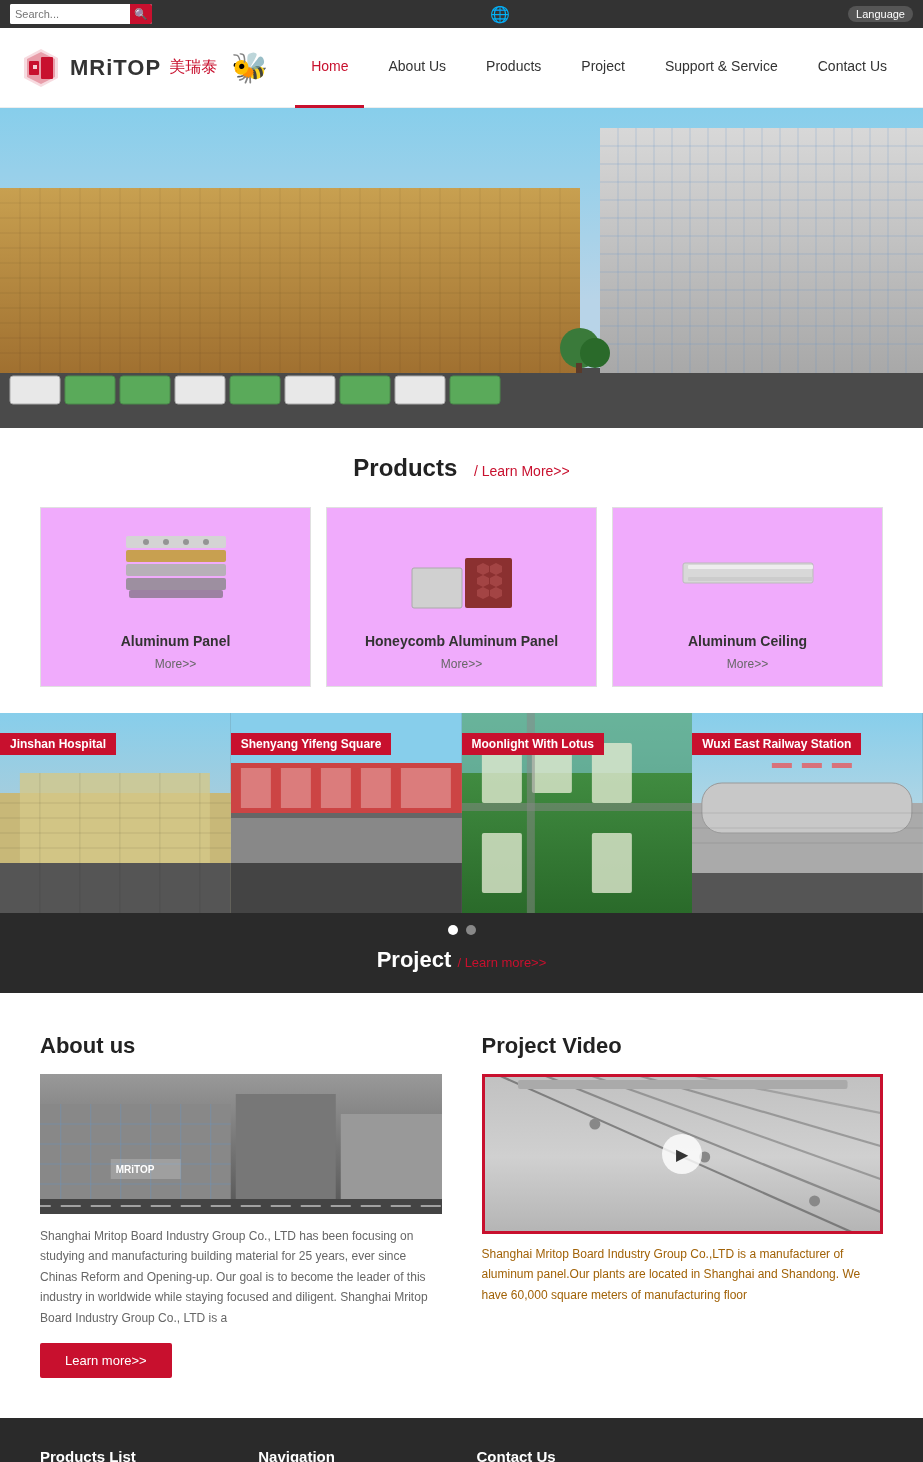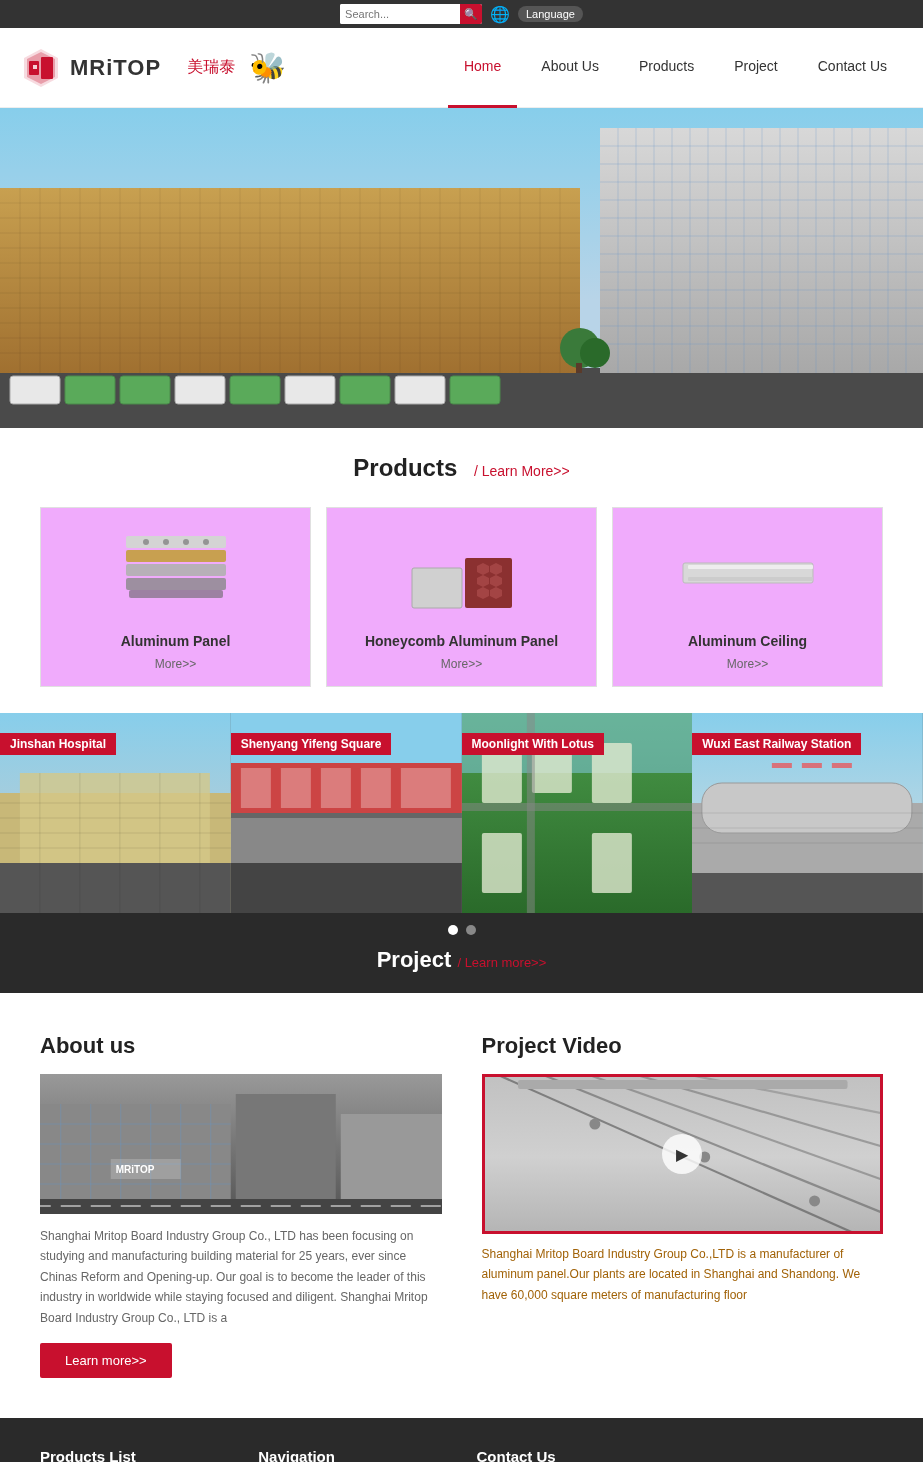--- a/index.html
+++ b/index.html
@@ -4,21 +4,21 @@
   <style>
     * { margin: 0; padding: 0; box-sizing: border-box; }
     body { font-family: Arial, sans-serif; width: 923px; background: #fff; overflow-x: hidden; }
 
     
     .top-bar {
       background: #333;
       height: 28px;
       display: flex;
       align-items: center;
-      justify-content: center;
+      justify-content: space-between;
       padding: 0 10px;
       gap: 8px;
     }
     .search-box {
       display: flex;
       align-items: center;
       background: #fff;
       border-radius: 2px;
       overflow: hidden;
       height: 20px;
@@ -69,21 +69,21 @@
     .logo-icon {
       width: 42px;
       height: 42px;
     }
     .logo-text {
       font-size: 22px;
       font-weight: bold;
       color: #333;
       letter-spacing: 1px;
     }
-    .logo-chinese { font-size: 16px; color: #c8102e; margin-left: 18px; }
+    .logo-chinese { font-size: 16px; color: #c8102e; margin-left: 0; }
     .mascot { font-size: 30px; margin-left: 6px; }
     nav { display: flex; align-items: center; gap: 8px; }
     nav a {
       text-decoration: none;
       color: #333;
       font-size: 14px;
       padding: 0 16px;
       height: 80px;
       display: flex;
       align-items: center;
@@ -304,20 +304,21 @@
     </svg>
     <span class="logo-text">MRiTOP</span>
     <span class="logo-chinese">美瑞泰</span>
     <span class="mascot">🐝</span>
   </div>
   <nav>
     <a href="#" class="active">Home</a>
     <a href="#">About Us</a>
     <a href="#">Products</a>
     <a href="#">Project</a>
+    <a href="#">Support &amp; Service</a>
     <a href="#">Contact Us</a>
   </nav>
 </div>
 
 <div class="hero">
   <svg width="923" height="320" viewBox="0 0 923 320" xmlns="http://www.w3.org/2000/svg">
 
     <defs>
       <linearGradient id="skyGrad" x1="0" y1="0" x2="0" y2="1">
         <stop offset="0%" stop-color="#87CEEB"></stop>

